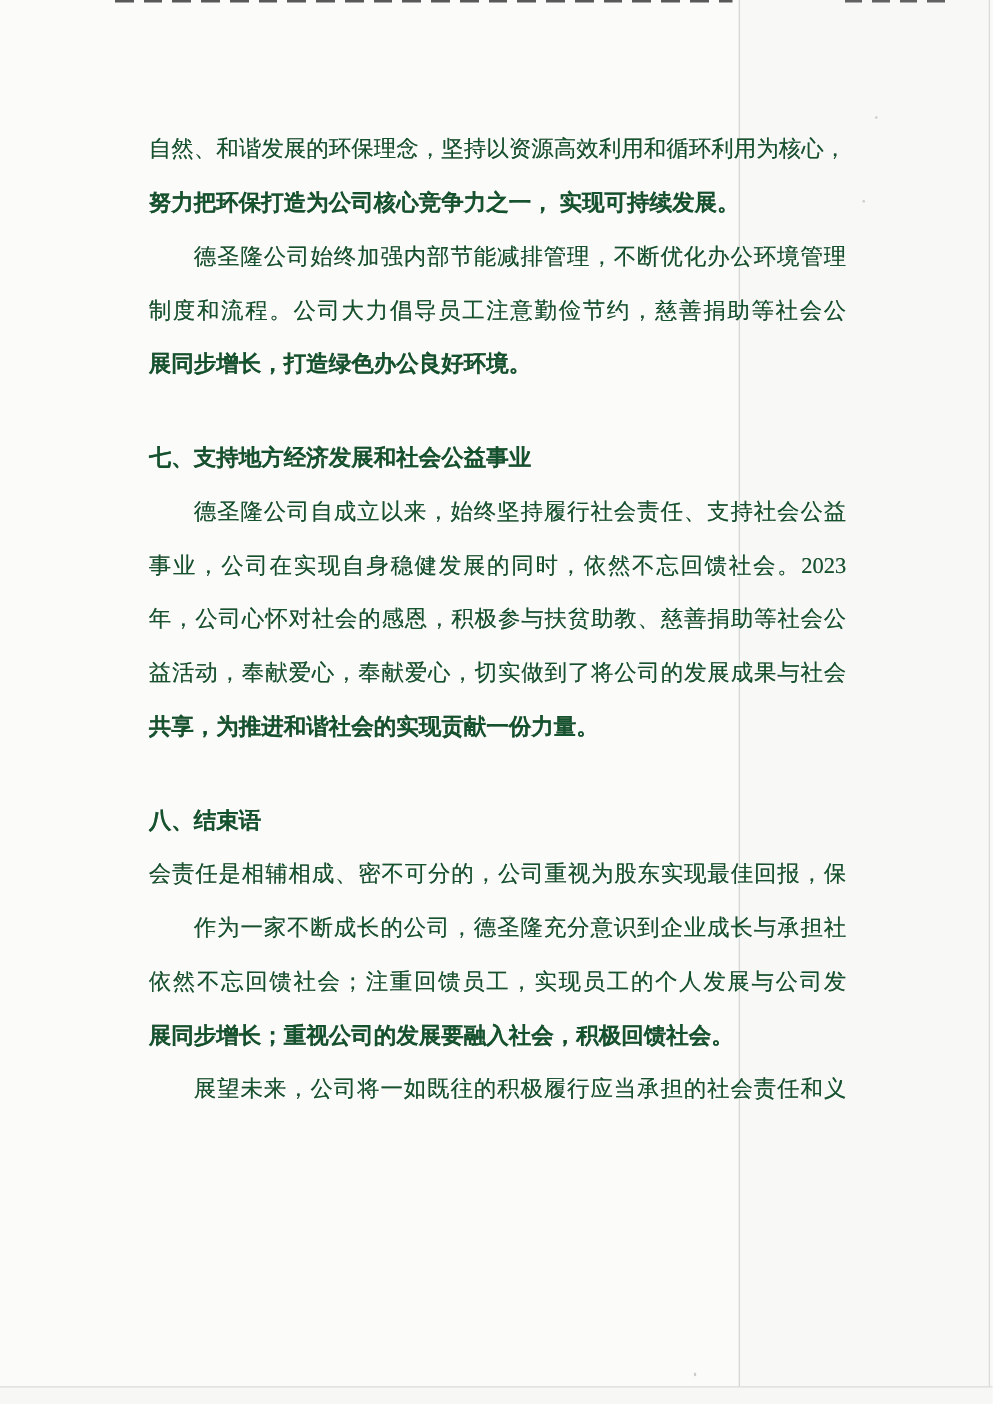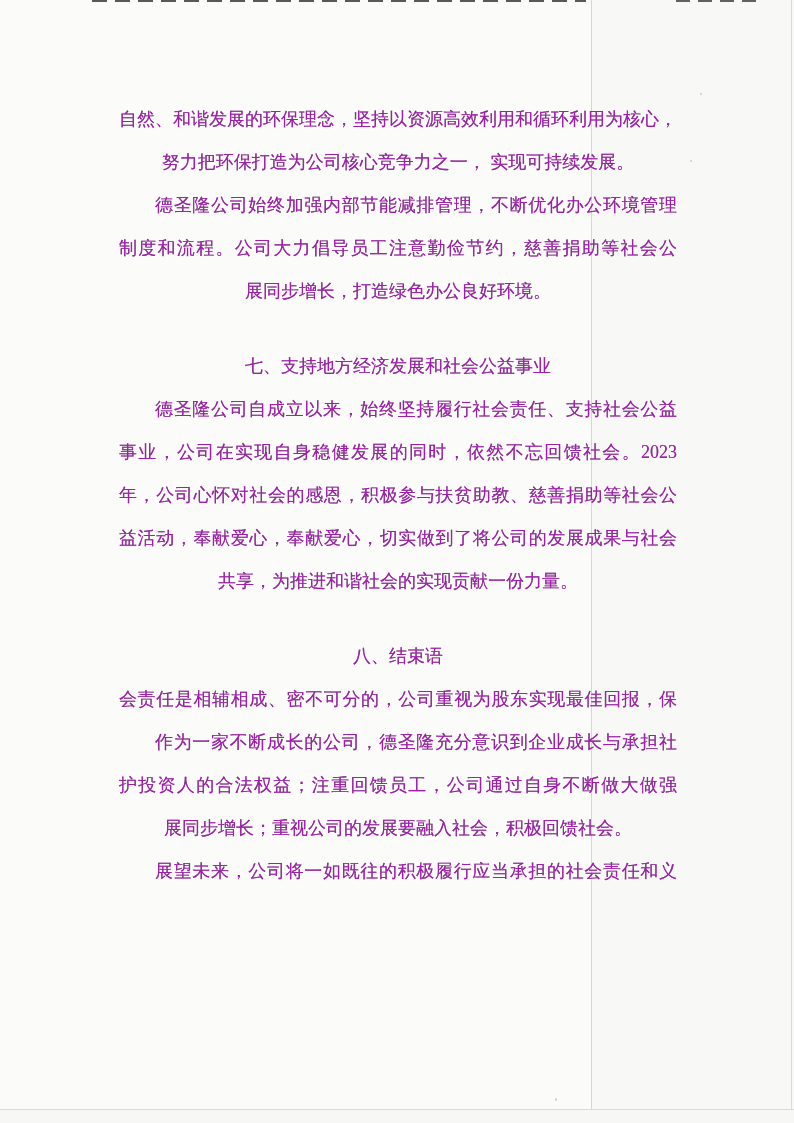--- a/index.html
+++ b/index.html
@@ -71,38 +71,39 @@
   .speck.s2 { left: 690px; top: 160px; }
   .speck.s3 { left: 313px; top: 588px; }
   .speck.s4 { left: 407px; top: 732px; }
   .speck.s5 { left: 555px; top: 1098px; width: 2px; height: 3px; }
 
   .content {
     position: absolute;
     left: 119px;
     top: 98px;
     width: 558px;
-    color: #a21caf;
+    color: #14532d;
     font-size: 18px;
     line-height: 43px;
     text-shadow: 0 0 0.5px rgba(70,70,70,0.65);
   }
   .block { margin: 0; }
   .block.heading { margin-top: 32px; }
   .line {
     height: 43px;
     overflow: hidden;
   }
   .line.fill {
     text-align: justify;
     text-align-last: justify;
     text-justify: inter-character;
   }
   .line.end {
-    text-align: center;
+    text-align: left;
+    font-weight: bold;
   }
   .line.indent {
     text-indent: 36px;
   }
 </style>
 </head>
 <body>
 
 <div class="scan-strip-right"></div>
 <div class="scan-strip-bottom"></div>
@@ -136,19 +137,19 @@
       <div class="line fill">年，公司心怀对社会的感恩，积极参与扶贫助教、慈善捐助等社会公</div>
       <div class="line fill">益活动，奉献爱心，奉献爱心，切实做到了将公司的发展成果与社会</div>
       <div class="line end">共享，为推进和谐社会的实现贡献一份力量。</div>
     </div>
     <div class="block heading">
       <div class="line end">八、结束语</div>
     </div>
     <div class="block paragraph">
       <div class="line fill">会责任是相辅相成、密不可分的，公司重视为股东实现最佳回报，保</div>
       <div class="line fill indent">作为一家不断成长的公司，德圣隆充分意识到企业成长与承担社</div>
-      <div class="line fill">护投资人的合法权益；注重回馈员工，公司通过自身不断做大做强</div>
+      <div class="line fill">依然不忘回馈社会；注重回馈员工，实现员工的个人发展与公司发</div>
       <div class="line end">展同步增长；重视公司的发展要融入社会，积极回馈社会。</div>
     </div>
     <div class="block paragraph">
       <div class="line fill indent">展望未来，公司将一如既往的积极履行应当承担的社会责任和义</div>
     </div>
   </div>
 
 </body></html>

